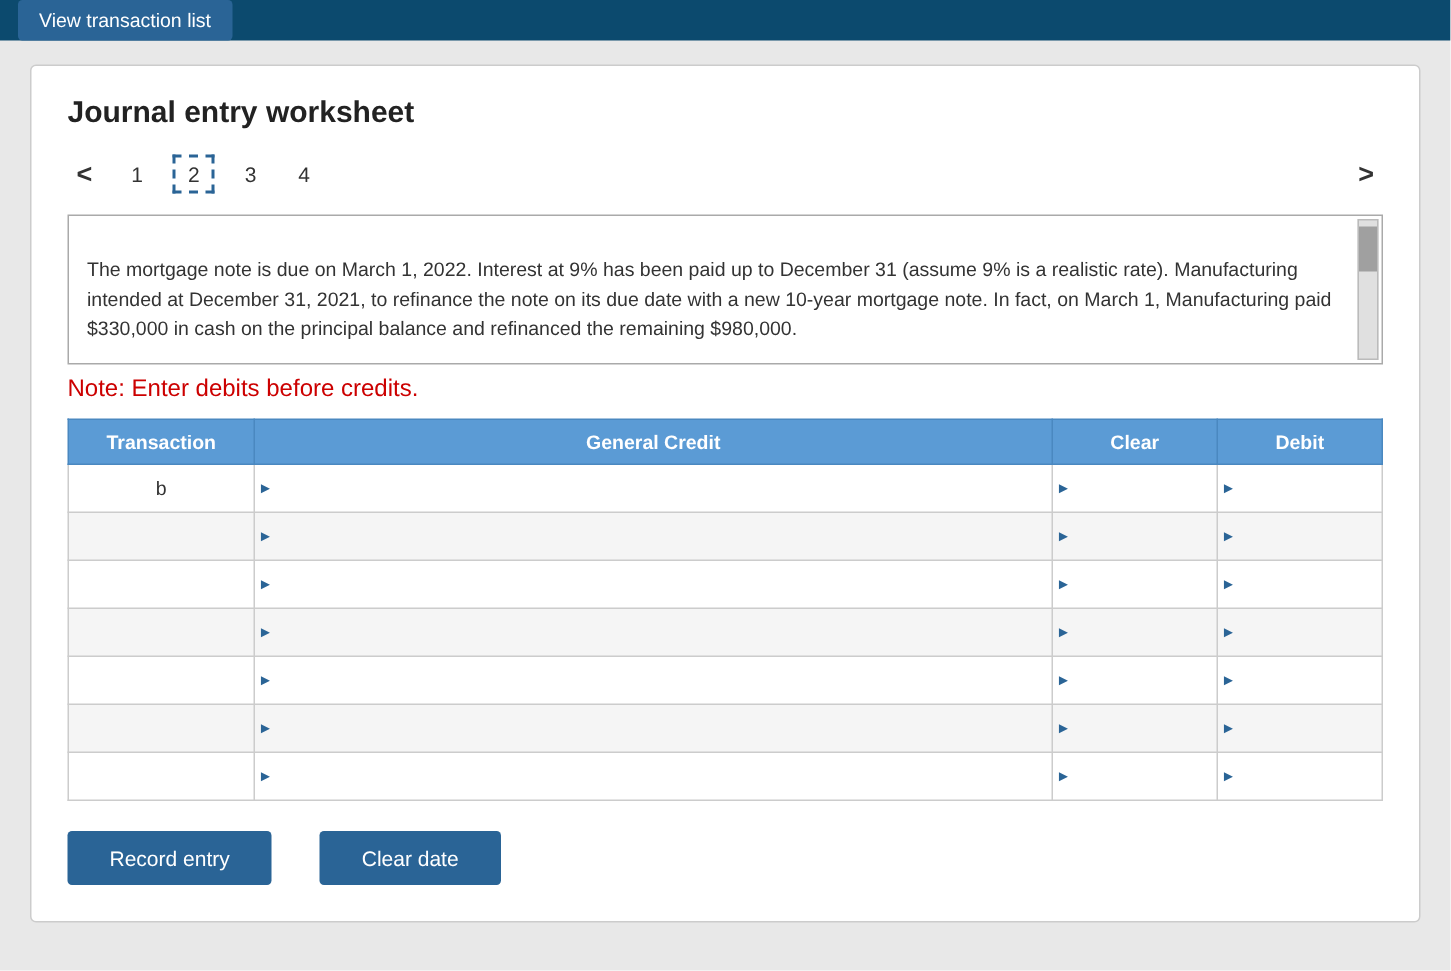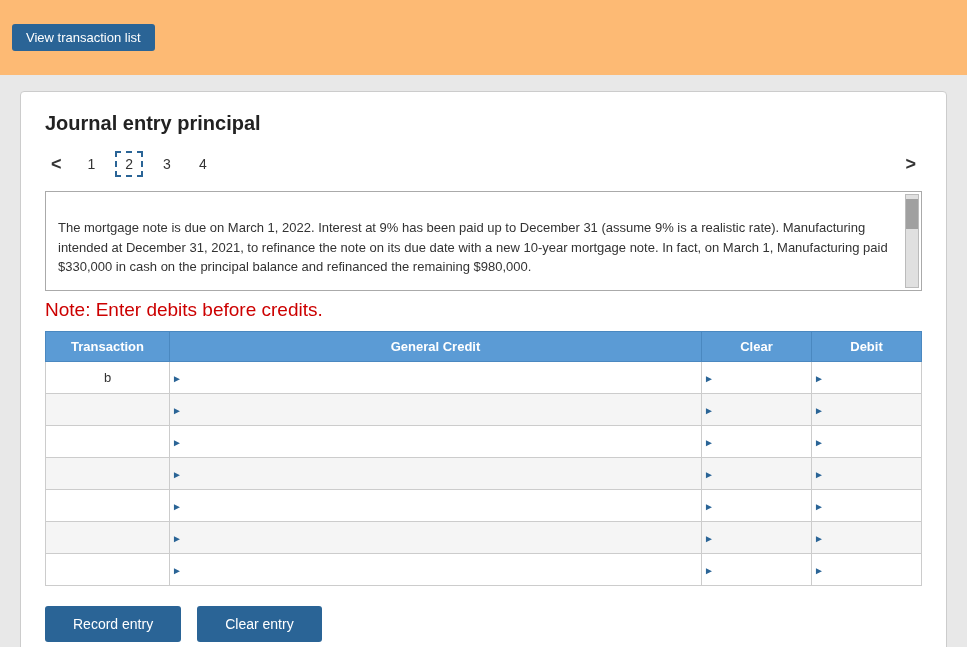--- a/index.html
+++ b/index.html
@@ -5,22 +5,22 @@
     * { box-sizing: border-box; margin: 0; padding: 0; }
     body {
       font-family: Arial, sans-serif;
       font-size: 14px;
       background: #e8e8e8;
       width: 967px;
       min-height: 647px;
     }
 
     .top-bar {
-      background: #fdba74;
-      padding: 24px 12px;
+      background: #0c4a6e;
+      padding: 0 12px;
     }
 
     .view-transaction-btn {
       background: #2a6496;
       color: white;
       border: none;
       padding: 6px 14px;
       font-size: 13px;
       cursor: pointer;
       border-radius: 3px;
@@ -99,21 +99,21 @@
 
     .description-text {
       font-size: 13px;
       color: #333;
       line-height: 1.5;
       padding-right: 18px;
     }
 
     .note-text {
       color: #c00;
-      font-size: 19px;
+      font-size: 16px;
       margin-bottom: 10px;
     }
 
     
     .journal-table {
       width: 100%;
       border-collapse: collapse;
       margin-bottom: 20px;
     }
 
@@ -193,21 +193,21 @@
     }
 
     .cell-with-arrow {
       padding-left: 14px !important;
     }
 
     
     .button-row {
       display: flex;
       align-items: center;
-      gap: 0;
+      gap: 16px;
     }
 
     .action-btn {
       padding: 10px 28px;
       font-size: 14px;
       cursor: pointer;
       border: none;
       border-radius: 3px;
       color: white;
       font-weight: 500;
@@ -233,21 +233,21 @@
   </style>
 </head>
 <body>
 
 <div class="top-bar">
   <button class="view-transaction-btn">View transaction list</button>
 </div>
 
 <div class="main-container">
 
-  <h2 class="worksheet-title">Journal entry principal</h2>
+  <h2 class="worksheet-title">Journal entry worksheet</h2>
 
   <div class="pagination">
     <span class="nav-arrow">&lt;</span>
     <span class="page-num">1</span>
     <span class="page-num active">2</span>
     <span class="page-num">3</span>
     <span class="page-num">4</span>
     <span class="pagination-spacer"></span>
     <span class="nav-arrow">&gt;</span>
   </div>
@@ -374,16 +374,16 @@
         <td class="input-cell cell-with-arrow">
           <span class="arrow-indicator">►</span>
           <input class="cell-input" type="text" style="">
         </td>
       </tr>
     </tbody>
   </table>
 
   <div class="button-row">
     <button class="action-btn record-btn">Record entry</button>
-    <button class="action-btn clear-btn">Clear entry</button>
+    <button class="action-btn clear-btn">Clear date</button>
   </div>
 
 </div>
 
 </body></html>

